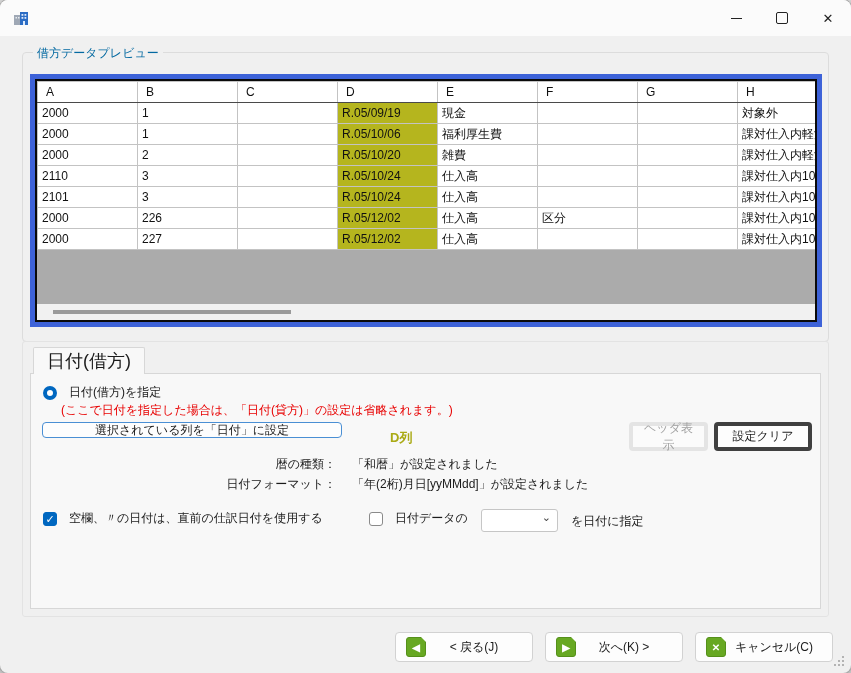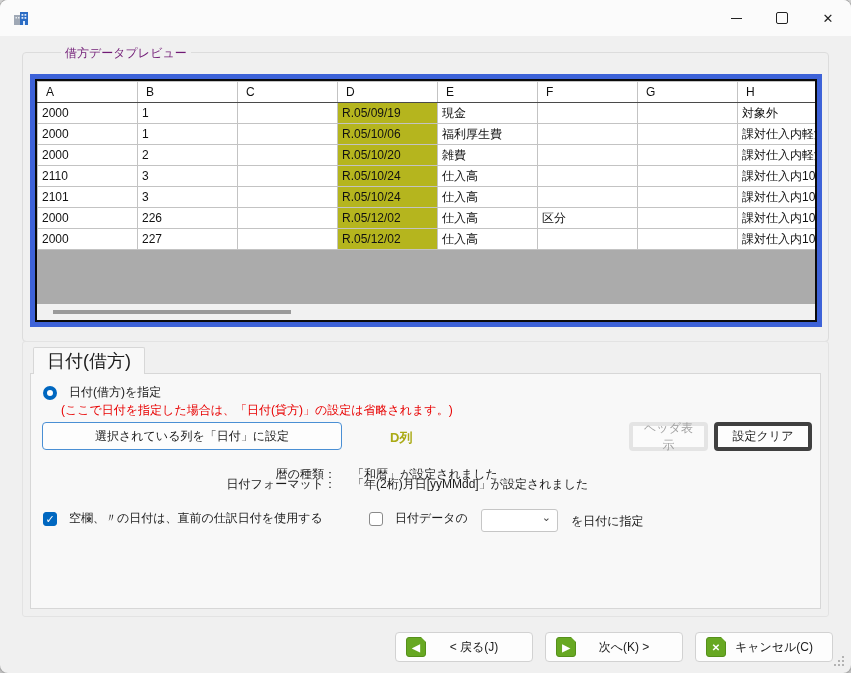--- a/index.html
+++ b/index.html
@@ -11,21 +11,21 @@
   .app-icon { width:18px; height:18px; margin-left:12px; flex:0 0 auto; }
   .title { font-size:12px; color:#1b1b1b; margin-left:10px; white-space:nowrap; }
   .wincontrols { position:absolute; right:0; top:0; height:36px; display:flex; }
   .winbtn { width:46px; height:36px; display:flex; align-items:center; justify-content:center; color:#222; }
   .glyph-min { width:11px; height:1px; background:#222; }
   .glyph-max { width:10px; height:10px; border:1px solid #222; border-radius:2px; }
   .glyph-close { font-size:13px; line-height:1; }
 
   
   .fieldset { position:absolute; left:22px; top:52px; width:807px; height:290px; border:1px solid #dcdcdc; border-radius:4px; box-sizing:border-box; }
-  .legend { position:absolute; left:10px; top:-8px; background:#f0f0f0; padding:0 4px; font-size:12px; color:#701a75;margin-left:28px; }
+  .legend { position:absolute; left:10px; top:-8px; background:#f0f0f0; padding:0 4px; font-size:12px; color:#0369a1; }
 
   .table-blue { position:absolute; left:30px; top:74px; width:792px; height:253px; background:#3d62d8; padding:5px; box-sizing:border-box; }
   .table-inner { position:relative; width:100%; height:100%; background:#ababab; border:2px solid #0a0a0a; box-sizing:border-box; overflow:hidden; }
   table.grid { border-collapse:collapse; table-layout:fixed; width:800px; background:#fff; font-size:12px; color:#111; }
   .grid col { width:100px; }
   .grid th { font-weight:normal; text-align:left; padding:0 4px 0 8px; height:20px; border:1px solid #c3c3c3; border-bottom:1px solid #4a4a4a; background:#fff; overflow:hidden; white-space:nowrap; }
   .grid td { padding:0 3px 0 4px; height:20px; border:1px solid #c3c3c3; background:#fff; overflow:hidden; white-space:nowrap; }
   .grid td.hl { background:#b5b51e; }
   .hscroll { position:absolute; left:0; right:0; bottom:0; height:16px; background:#f1f1f1; }
   .hthumb { position:absolute; left:16px; top:6px; width:238px; height:4px; background:#9a9a9a; }
@@ -211,26 +211,26 @@
   <div class="tabs-outer">
     <div class="tab">日付(借方)</div>
     <div class="tab-panel">
 
       <div class="ctl-row" style="left:12px; top:10px;">
         <div class="radio on"></div>
         <span>日付(借方)を指定</span>
       </div>
       <div class="note red" style="left:30px; top:28px;">(ここで日付を指定した場合は、「日付(貸方)」の設定は省略されます。)</div>
 
-      <button class="btn blue-border" style="left:11px; top:48px; width:300px; height:28px;">選択されている列を「日付」に設定</button>
+      <button class="btn blue-border" style="left:11px; top:48px; width:300px; height:16px;">選択されている列を「日付」に設定</button>
       <div class="dcol" style="left:359px; top:55px;">D列</div>
       <button class="btn disabled" style="left:598px; top:48px; width:79px; height:29px;">ヘッダ表示</button>
       <button class="btn" style="left:683px; top:48px; width:98px; height:29px;text-align:right;">設定クリア</button>
 
-      <div class="info-row" style="top:92px;">
+      <div class="info-row" style="top:82px;">
         <span class="info-label">暦の種類：</span><span class="info-value">「和暦」が設定されました</span>
       </div>
       <div class="info-row" style="top:102px;">
         <span class="info-label">日付フォーマット：</span><span class="info-value">「年(2桁)月日[yyMMdd]」が設定されました</span>
       </div>
 
       <div class="ctl-row" style="left:12px; top:136px;">
         <div class="cb on"><span>✓</span></div>
         <span>空欄、〃の日付は、直前の仕訳日付を使用する</span>
       </div>

